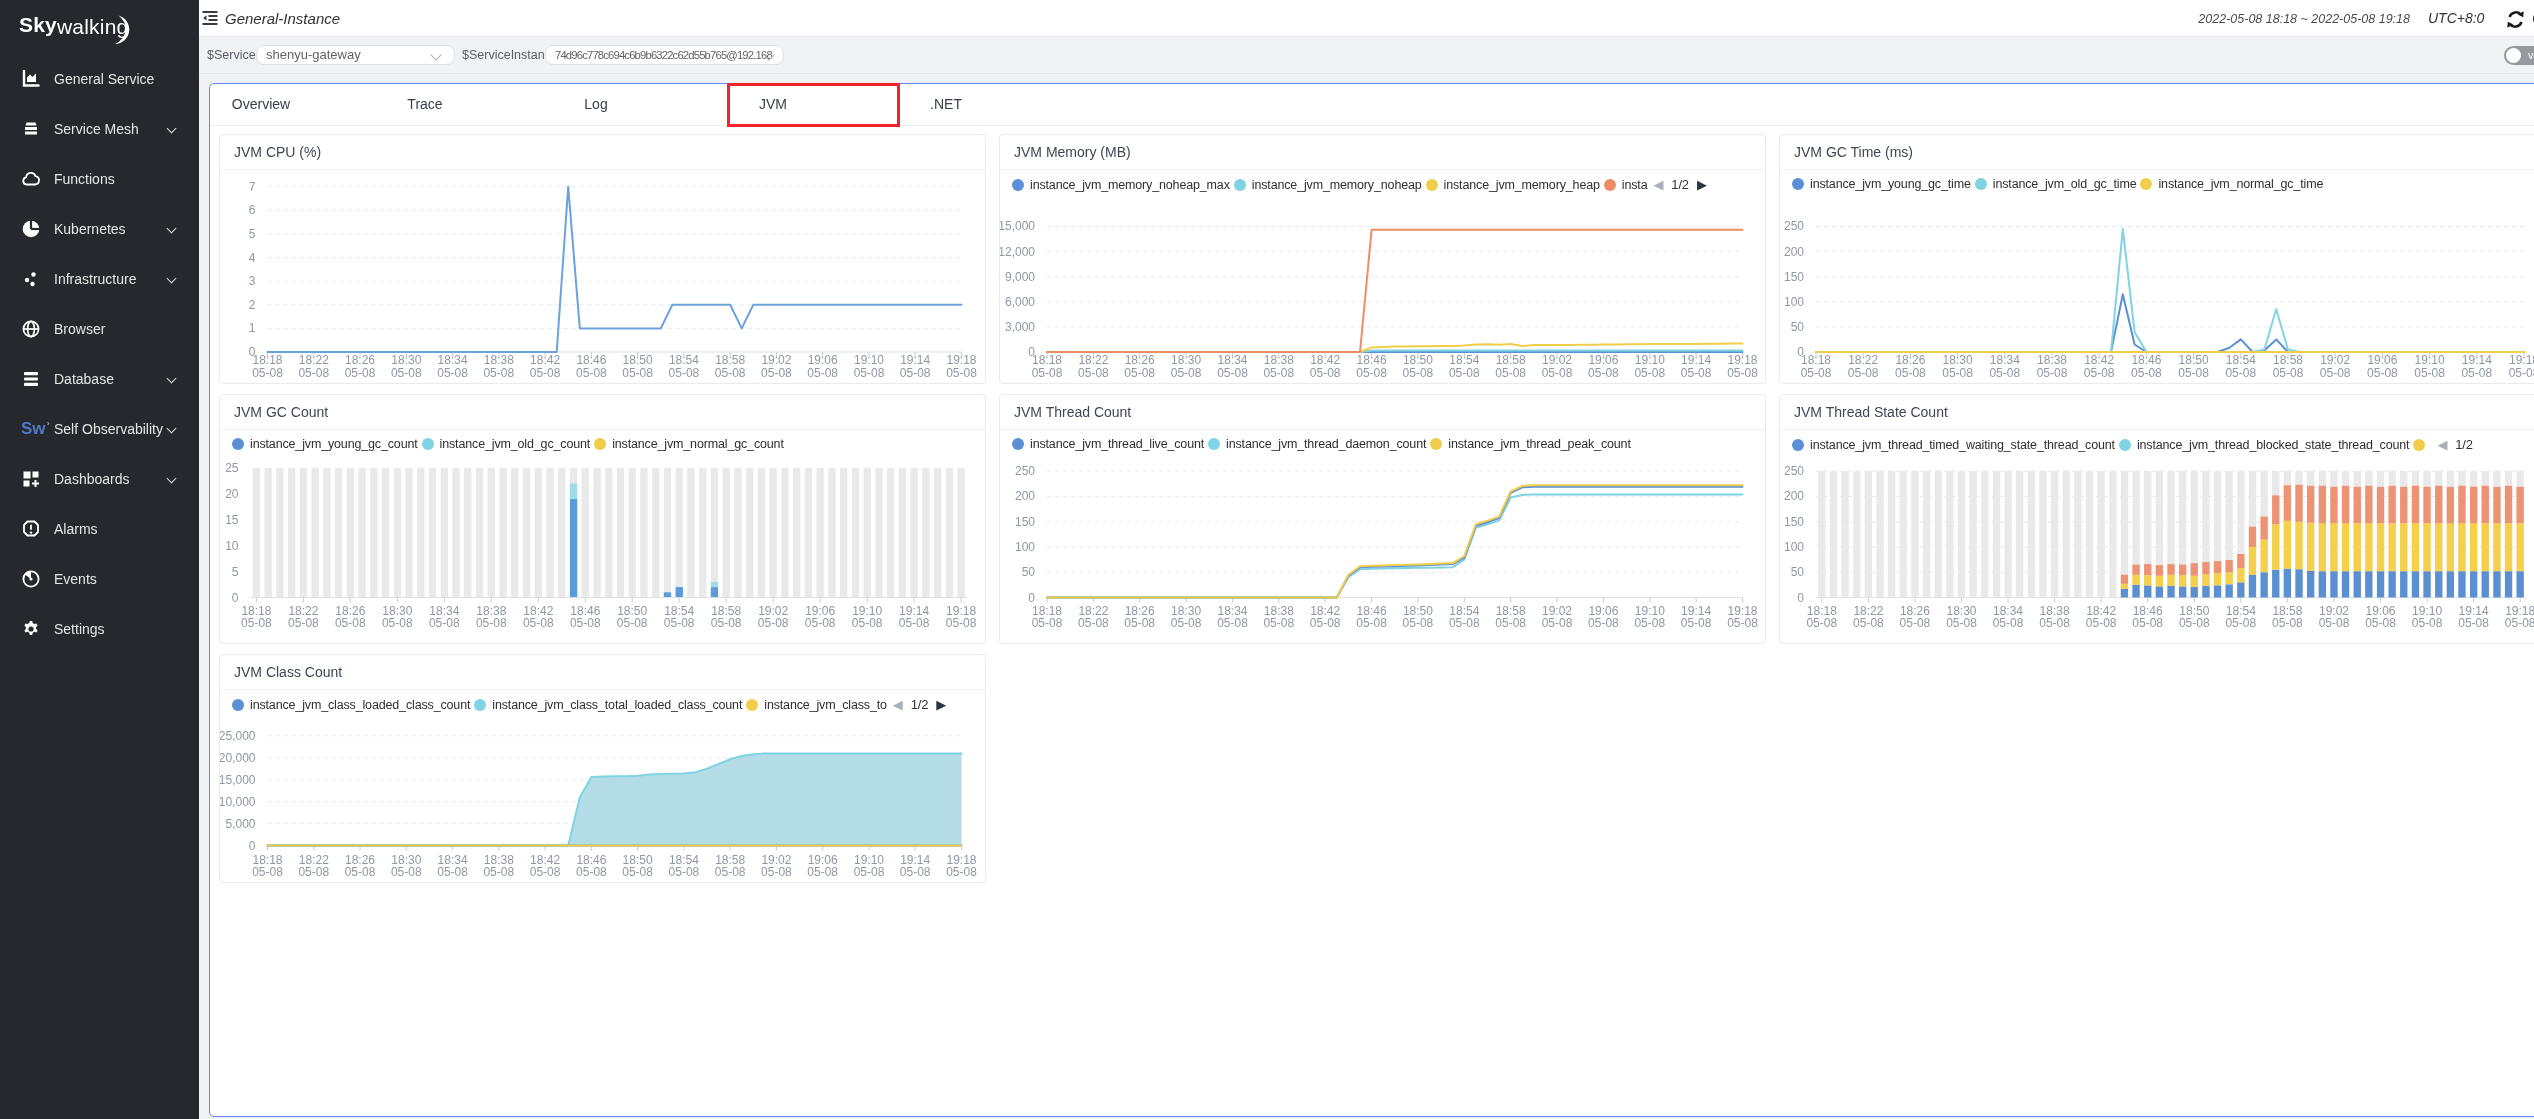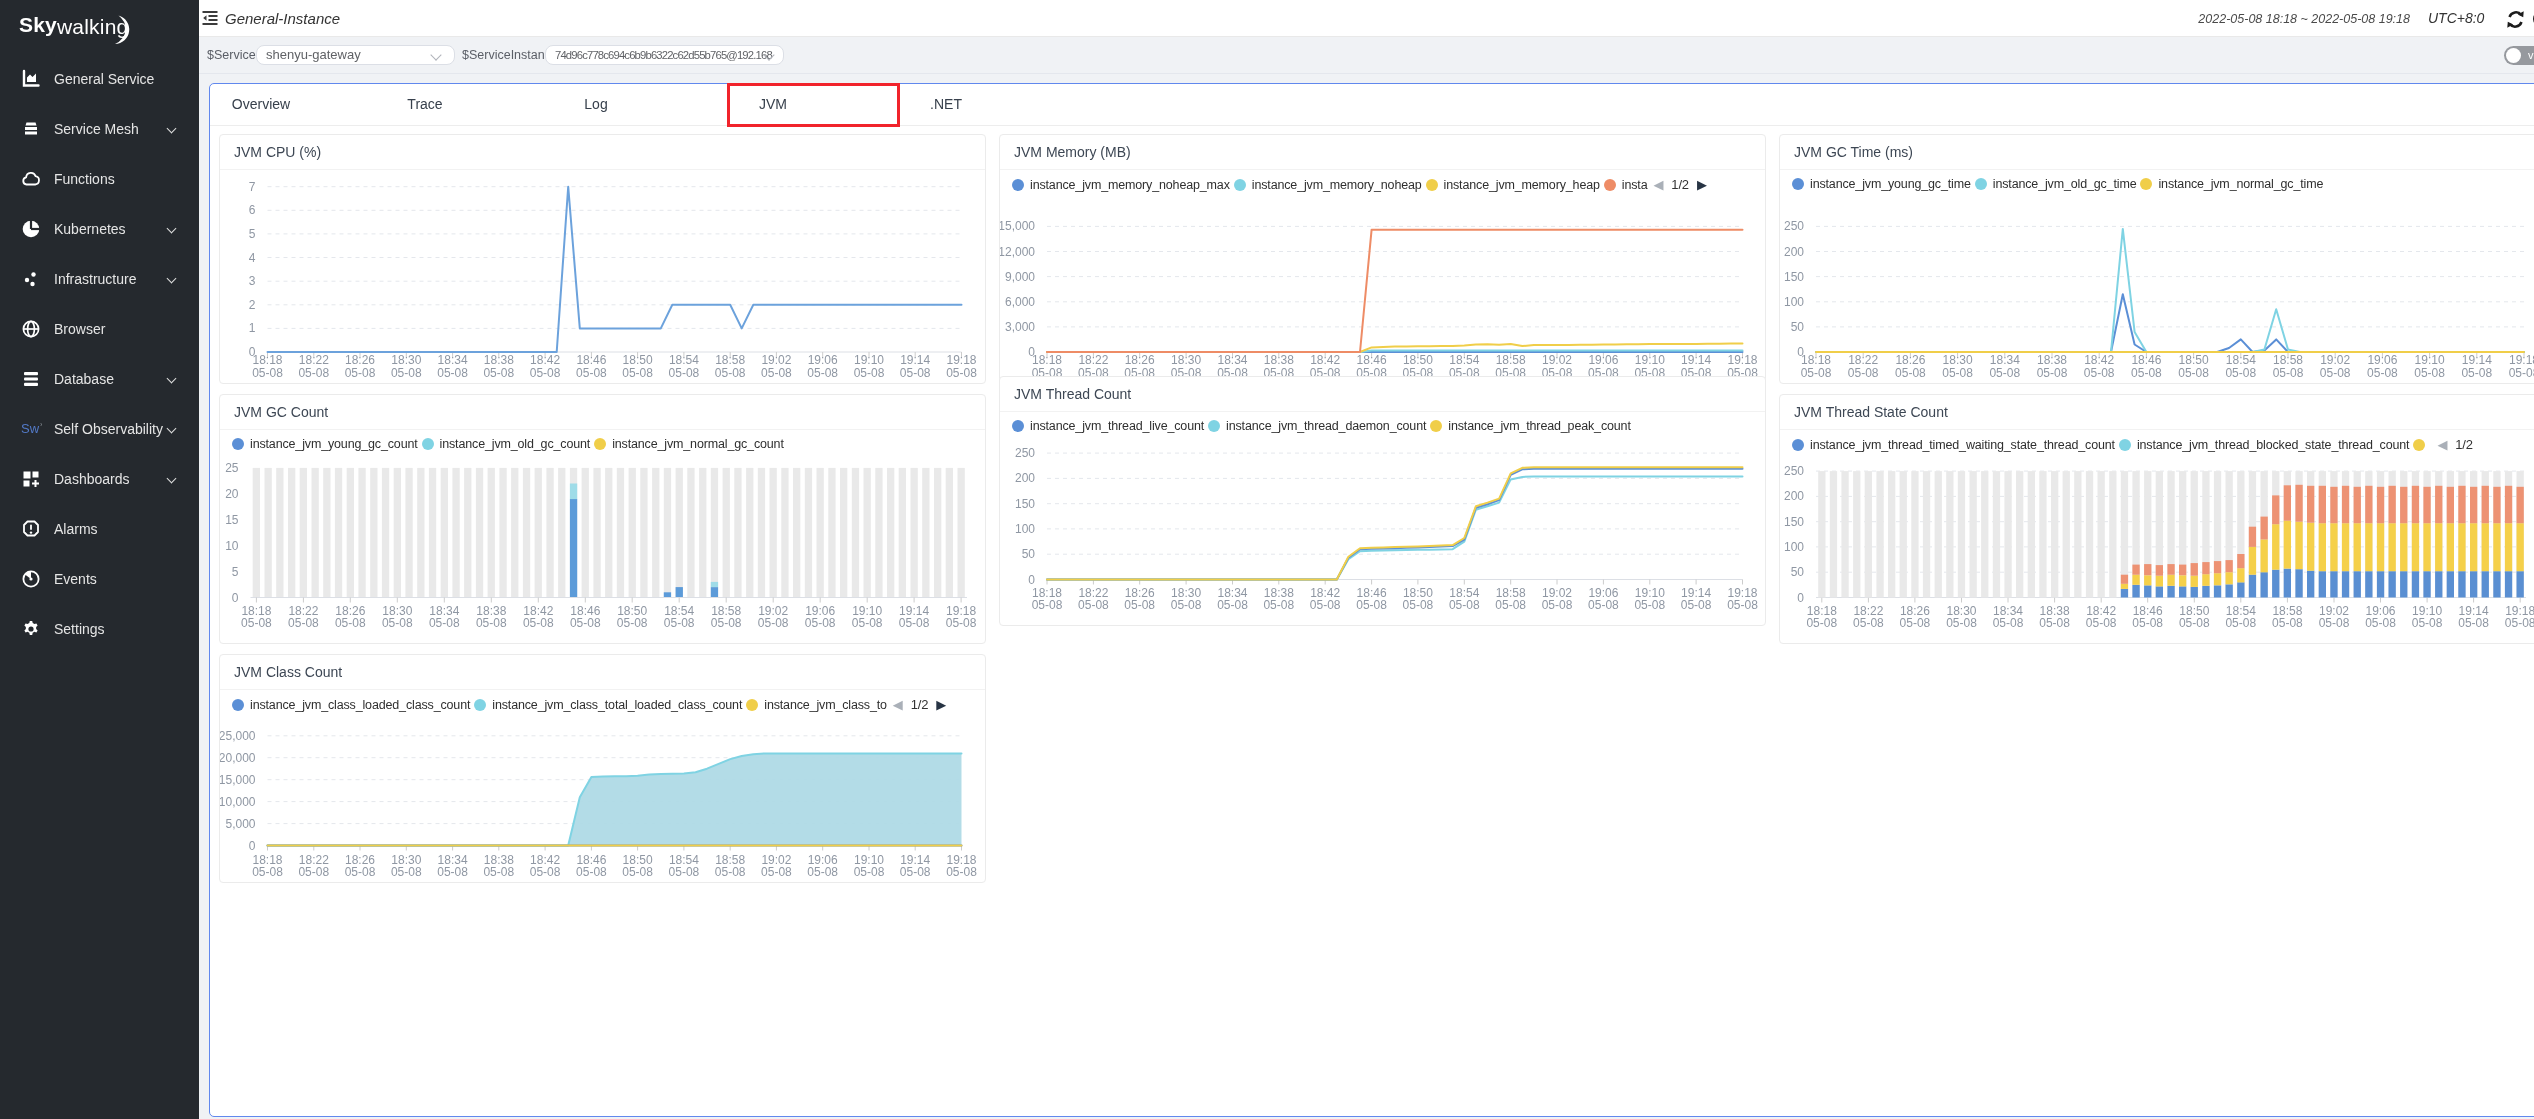--- a/index.html
+++ b/index.html
@@ -67,21 +67,21 @@
     <div class="mitem" style="top:303px"><svg class="mi" width="20" height="20" viewBox="0 0 20 20">
         <circle cx="10" cy="10" r="7.6" fill="none" stroke="#fff" stroke-width="1.7"></circle>
         <ellipse cx="10" cy="10" rx="3.4" ry="7.6" fill="none" stroke="#fff" stroke-width="1.7"></ellipse>
         <line x1="2.4" y1="10" x2="17.6" y2="10" stroke="#fff" stroke-width="1.7"></line>
       </svg><span class="mlabel">Browser</span></div>
     <div class="mitem" style="top:353px"><svg class="mi" width="20" height="20" viewBox="0 0 20 20">
         <rect x="3" y="3" width="14" height="3.2" rx="1" fill="#fff"></rect>
         <rect x="3" y="8.4" width="14" height="3.2" rx="1" fill="#fff"></rect>
         <rect x="3" y="13.8" width="14" height="3.2" rx="1" fill="#fff"></rect>
       </svg><span class="mlabel">Database</span><span class="chev"></span></div>
-    <div class="mitem" style="top:403px"><span style="display:inline-block;width:20px;font-size:13px;font-weight:400;color:#5279c7;vertical-align:middle">Sw<span style="color:#9aa0a8">ʾ</span></span><span class="mlabel">Self Observability</span><span class="chev"></span></div>
+    <div class="mitem" style="top:403px"><span style="display:inline-block;width:20px;font-size:17px;font-weight:700;color:#5279c7;vertical-align:middle">Sw<span style="color:#9aa0a8">ʾ</span></span><span class="mlabel">Self Observability</span><span class="chev"></span></div>
     <div class="mitem" style="top:453px"><svg class="mi" width="20" height="20" viewBox="0 0 20 20">
         <rect x="2.5" y="2.5" width="7" height="7" fill="#fff"></rect>
         <rect x="11.5" y="2.5" width="6" height="6" fill="#fff"></rect>
         <rect x="2.5" y="11.5" width="6" height="6" fill="#fff"></rect>
         <path d="M14.5 11v7 M11 14.5h7" stroke="#fff" stroke-width="2"></path>
       </svg><span class="mlabel">Dashboards</span><span class="chev"></span></div>
     <div class="mitem" style="top:503px"><svg class="mi" width="20" height="20" viewBox="0 0 20 20">
         <path d="M6.5 2.5h7l3.5 3.5v7l-3.5 3.5h-7L3 13V6z" fill="none" stroke="#fff" stroke-width="1.8" stroke-linejoin="round"></path>
         <rect x="9.1" y="5.5" width="1.8" height="5.5" rx="0.9" fill="#fff"></rect>
         <circle cx="10" cy="13.6" r="1.2" fill="#fff"></circle>
@@ -483,21 +483,21 @@
       <text x="647.2" y="219.7" text-anchor="middle" font-size="12" fill="#8f97a3">19:10</text>
       <text x="647.2" y="231.9" text-anchor="middle" font-size="12" fill="#8f97a3">05-08</text>
       <line x1="694.1" y1="202.5" x2="694.1" y2="207.5" stroke="#ccc" stroke-width="1"></line>
       <text x="694.1" y="219.7" text-anchor="middle" font-size="12" fill="#8f97a3">19:14</text>
       <text x="694.1" y="231.9" text-anchor="middle" font-size="12" fill="#8f97a3">05-08</text>
       <line x1="741.1" y1="202.5" x2="741.1" y2="207.5" stroke="#ccc" stroke-width="1"></line>
       <text x="741.1" y="219.7" text-anchor="middle" font-size="12" fill="#8f97a3">19:18</text>
       <text x="741.1" y="231.9" text-anchor="middle" font-size="12" fill="#8f97a3">05-08</text>
     </svg>
 </div>
-<div class="card" style="left:999px;top:376px;width:767px;height:250px">
+<div class="card" style="left:999px;top:394px;width:767px;height:250px">
 <div class="ct">JVM Thread Count</div>
 <div class="leg" style="left:12px;top:42px">
       <span class="li"><span class="dot" style="background:#5B8FD6"></span>instance_jvm_thread_live_count</span>
       <span class="li"><span class="dot" style="background:#7FD3E3"></span>instance_jvm_thread_daemon_count</span>
       <span class="li"><span class="dot" style="background:#F0CE49"></span>instance_jvm_thread_peak_count</span>
     </div>
 <svg class="plot" width="767" height="250" viewBox="0 0 767 250">
       <line x1="47.0" y1="202.5" x2="742.5" y2="202.5" stroke="#dcdfe5" stroke-width="1"></line>
       <text x="35.0" y="206.5" text-anchor="end" font-size="12" fill="#8f97a3">0</text>
       <line x1="47.0" y1="177.2" x2="742.5" y2="177.2" stroke="#e4e7ec" stroke-width="1" stroke-dasharray="4 4"></line>

